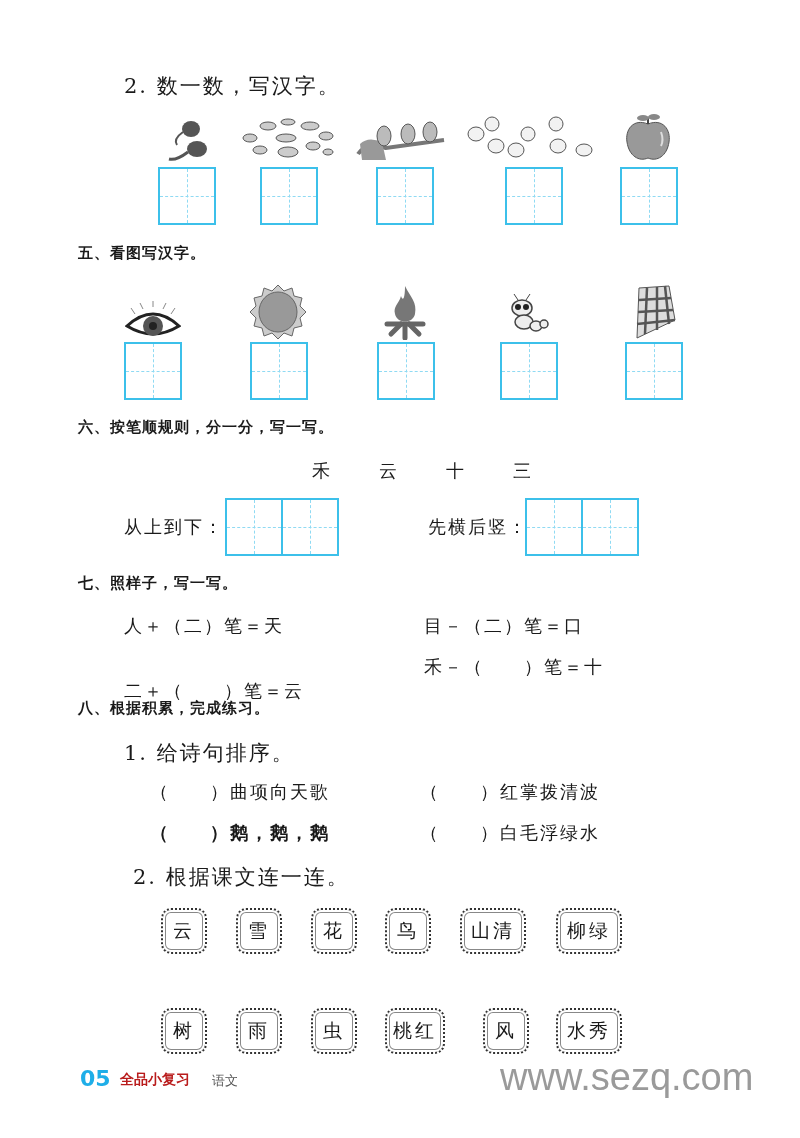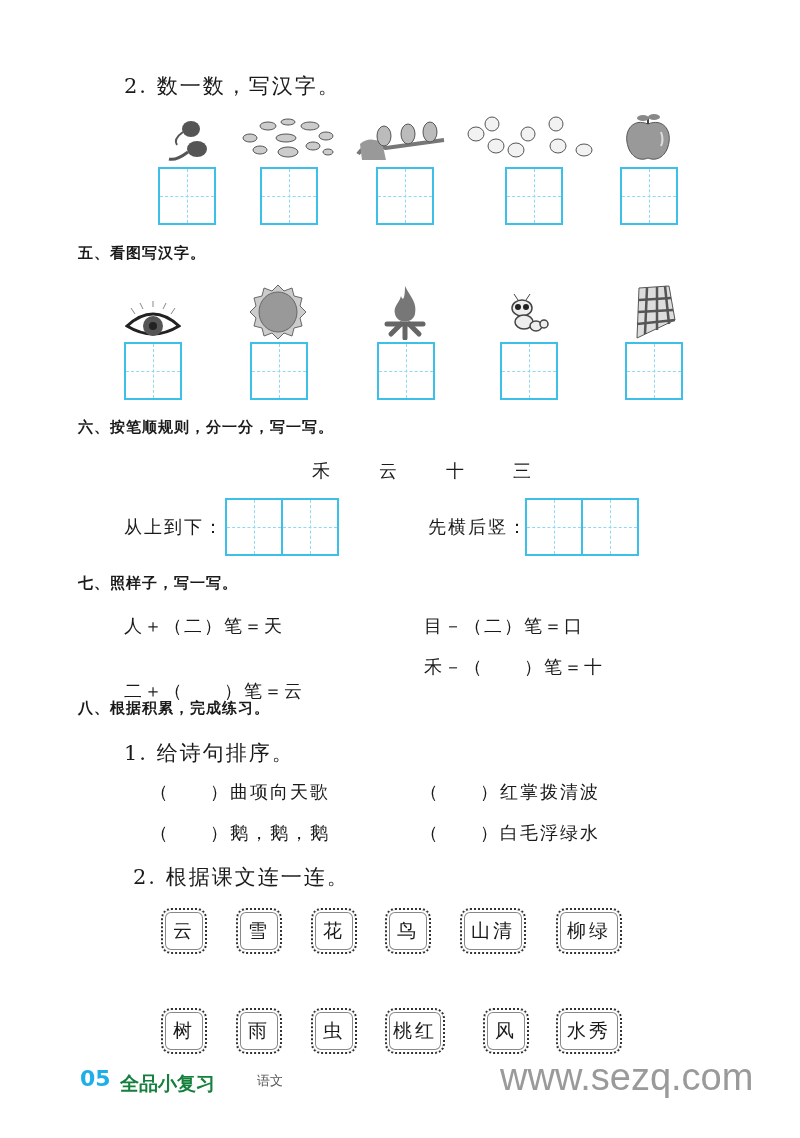--- a/index.html
+++ b/index.html
@@ -15,21 +15,21 @@
   .tian-double { position:absolute; height:54px; width:110px; border:2px solid #3cc0ea; display:flex; }
   .tian-double .cell { position:relative; flex:1; }
   .tian-double .cell + .cell { border-left:2px solid #3cc0ea; }
   .tian-double .cell::before { content:""; position:absolute; left:50%; top:0; bottom:0; border-left:1px dashed #8fdaf3; }
   .tian-double .cell::after { content:""; position:absolute; top:50%; left:0; right:0; border-top:1px dashed #8fdaf3; }
   .pic { position:absolute; display:flex; align-items:flex-end; justify-content:center; }
   .vine { position:absolute; height:42px; border:2px dotted #333; border-radius:10px;
           display:flex; align-items:center; justify-content:center; font-size:19px; letter-spacing:3px;
           box-shadow: inset 0 0 0 2px #fff, inset 0 0 0 3px #888; }
   .footer-num { font-family:"DejaVu Sans", "Liberation Sans", sans-serif; font-weight:bold; color:#1eaee8; font-size:22px; }
-  .footer-brand { font-family:"DejaVu Sans", "Liberation Sans", sans-serif; font-weight:bold; color:#15803d; font-size:19px; }
+  .footer-brand { font-family:"DejaVu Sans", "Liberation Sans", sans-serif; font-weight:bold; color:#b91c1c; font-size:14px; }
   .footer-subj { font-family:"DejaVu Sans", "Liberation Sans", sans-serif; color:#555; font-size:13px; }
   .watermark { font-family:"Liberation Sans", "DejaVu Sans", sans-serif; color:#9a9a9a; font-size:38px; }
 </style>
 </head>
 <body>
 
 <div class="abs sub" style="left:124px;top:72px;">2. 数一数，写汉字。</div>
 
 <div class="pic" style="left:158px;top:115px;width:56px;height:50px;">
   <svg width="50" height="48" viewBox="0 0 50 48">
@@ -176,34 +176,34 @@
 <div class="abs h-section" style="left:78px;top:574px;">七、照样子，写一写。</div>
 <div class="abs body-txt" style="left:124px;top:614px;">人＋（二）笔＝天</div>
 <div class="abs body-txt" style="left:424px;top:614px;">目－（二）笔＝口</div>
 <div class="abs body-txt" style="left:124px;top:655px;margin-top:24px;">二＋（　　）笔＝云</div>
 <div class="abs body-txt" style="left:424px;top:655px;">禾－（　　）笔＝十</div>
 
 <div class="abs h-section" style="left:78px;top:699px;">八、根据积累，完成练习。</div>
 <div class="abs sub" style="left:124px;top:739px;">1. 给诗句排序。</div>
 <div class="abs body-txt" style="left:150px;top:780px;">（　　）曲项向天歌</div>
 <div class="abs body-txt" style="left:420px;top:780px;">（　　）红掌拨清波</div>
-<div class="abs body-txt" style="left:150px;top:821px;">（　　）鹅，鹅，鹅</div>
+<div class="abs body-txt" style="left:150px;top:821px;font-weight:bold;">（　　）鹅，鹅，鹅</div>
 <div class="abs body-txt" style="left:420px;top:821px;">（　　）白毛浮绿水</div>
 <div class="abs sub" style="left:124px;top:863px;margin-left:9px;">2. 根据课文连一连。</div>
 
 <div class="vine" style="left:161px;top:908px;width:42px;">云</div>
 <div class="vine" style="left:236px;top:908px;width:42px;">雪</div>
 <div class="vine" style="left:311px;top:908px;width:42px;">花</div>
 <div class="vine" style="left:385px;top:908px;width:42px;">鸟</div>
 <div class="vine" style="left:460px;top:908px;width:62px;">山清</div>
 <div class="vine" style="left:556px;top:908px;width:62px;">柳绿</div>
 
 <div class="vine" style="left:161px;top:1008px;width:42px;">树</div>
 <div class="vine" style="left:236px;top:1008px;width:42px;">雨</div>
 <div class="vine" style="left:311px;top:1008px;width:42px;">虫</div>
 <div class="vine" style="left:385px;top:1008px;width:56px;">桃红</div>
 <div class="vine" style="left:483px;top:1008px;width:42px;">风</div>
 <div class="vine" style="left:556px;top:1008px;width:62px;">水秀</div>
 
 <div class="abs footer-num" style="left:80px;top:1066px;">05</div>
 <div class="abs footer-brand" style="left:120px;top:1071px;">全品小复习</div>
-<div class="abs footer-subj" style="left:212px;top:1072px;margin-left:45px;">语文</div>
+<div class="abs footer-subj" style="left:212px;top:1072px;">语文</div>
 <div class="abs watermark" style="left:500px;top:1056px;">www.sezq.com</div>
 
 </body></html>

